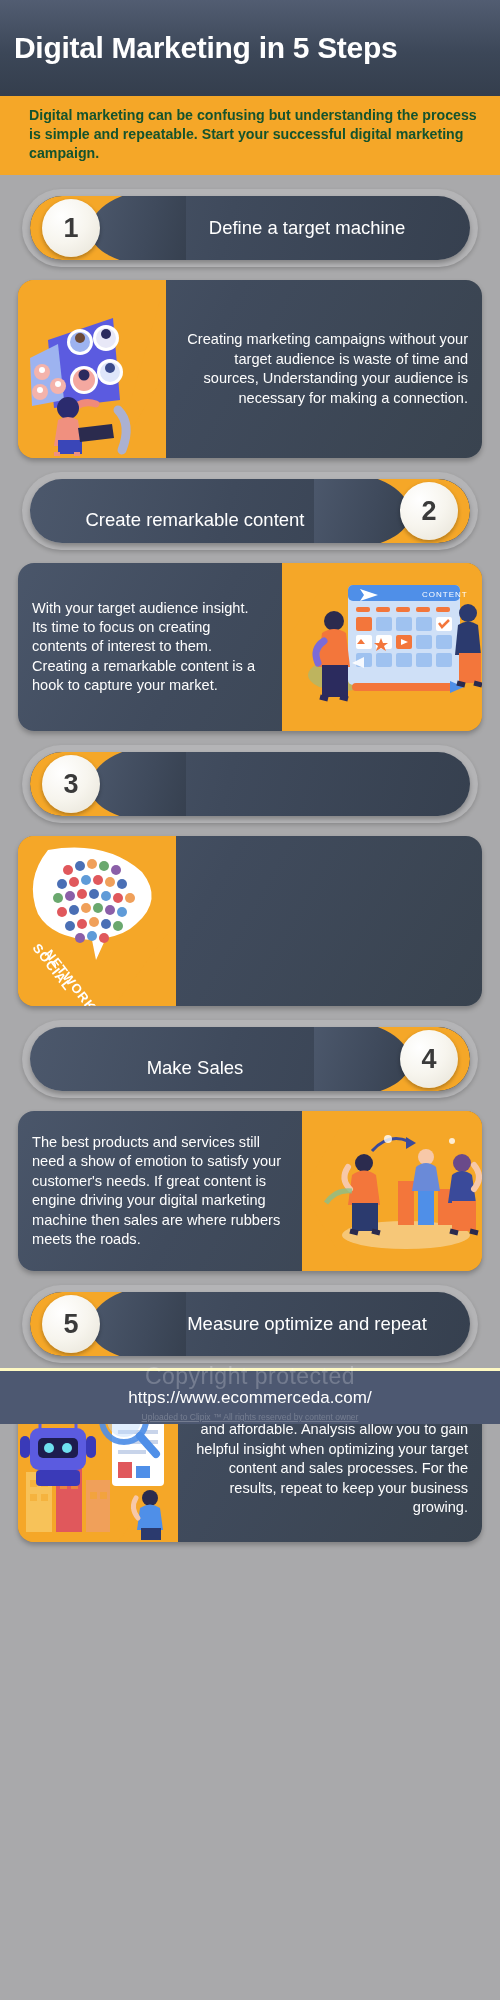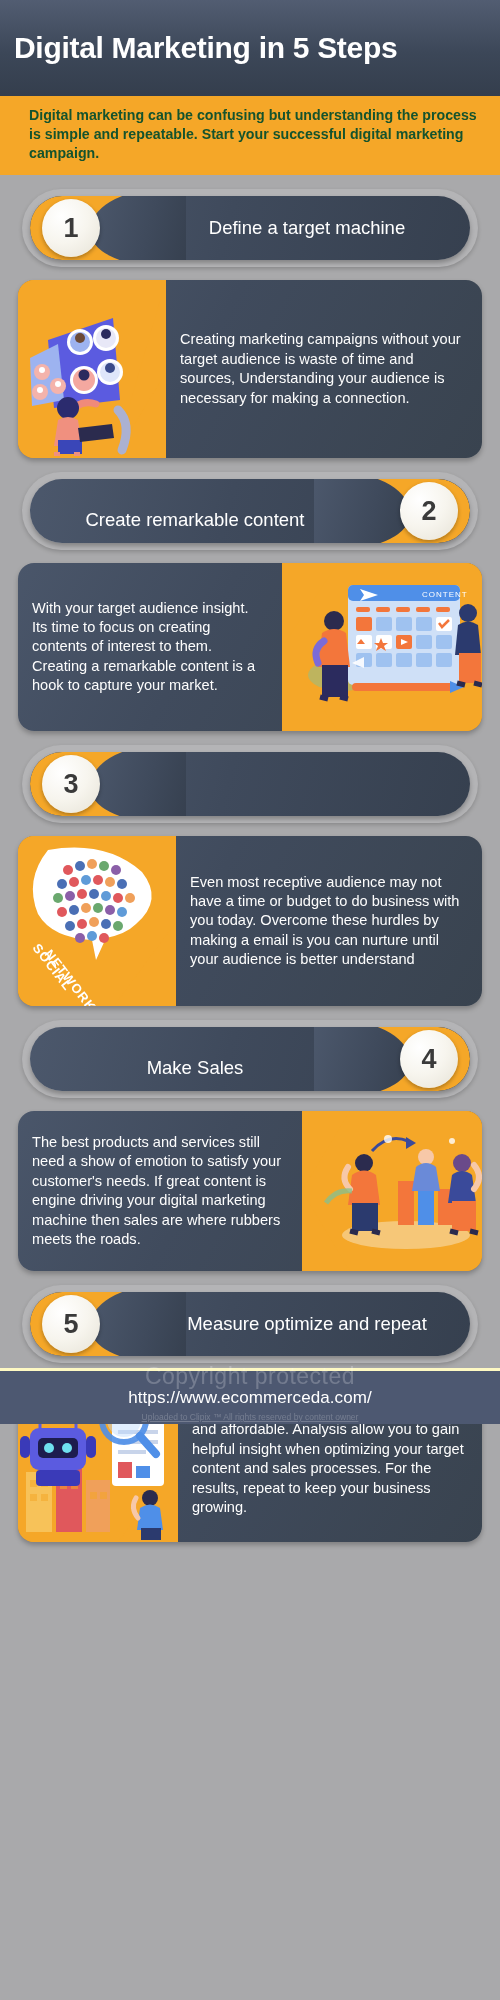--- a/index.html
+++ b/index.html
@@ -109,21 +109,21 @@
   }
   .copy {
     flex: 1 1 auto;
     color: #fdfdfd;
     font-size: 14.6px;
     line-height: 1.33;
     padding: 16px 14px;
     display: flex; align-items: center;
     font-weight: 400;
   }
-  .copy.right { justify-content: flex-end; border-radius: 7px; }
+  .copy.right { text-align: right; justify-content: flex-end; border-radius: 7px; }
   .copy.left  { text-align: left;  justify-content: flex-start; }
 
   
   .illus { position: absolute; inset: 0; }
   .illus svg { width: 100%; height: 100%; display: block; }
 
   
   .footer {
     position: absolute; left: 0; right: 0; bottom: 0;
     height: 56px;
@@ -327,21 +327,20 @@
                 <circle cx="74" cy="100" r="5" fill="#5f9bd8"></circle>
               <circle cx="86" cy="102" r="5" fill="#e0585c"></circle>
             </g>
             <g fill="#ffffff" font-family="sans-serif" font-weight="bold" font-size="13" letter-spacing="1">
               <text transform="translate(14,112) rotate(52)">SOCIAL</text>
               <text transform="translate(26,118) rotate(52)">NETWORK</text>
             </g>
           </svg>
         </div>
       </div>
-      <div class="copy right">Even most receptive audience may not have a time or budget to do business with you today. Overcome these hurdles by making a email is you can nurture until your audience is better understand</div>
     </div>
   </div>
 
   <div class="banner-wrap">
     <div class="banner-outline"></div>
     <div class="banner">
       <div class="blob right">
         <div class="blob-curve"></div>
       </div>
       <div class="badge right">4</div>

